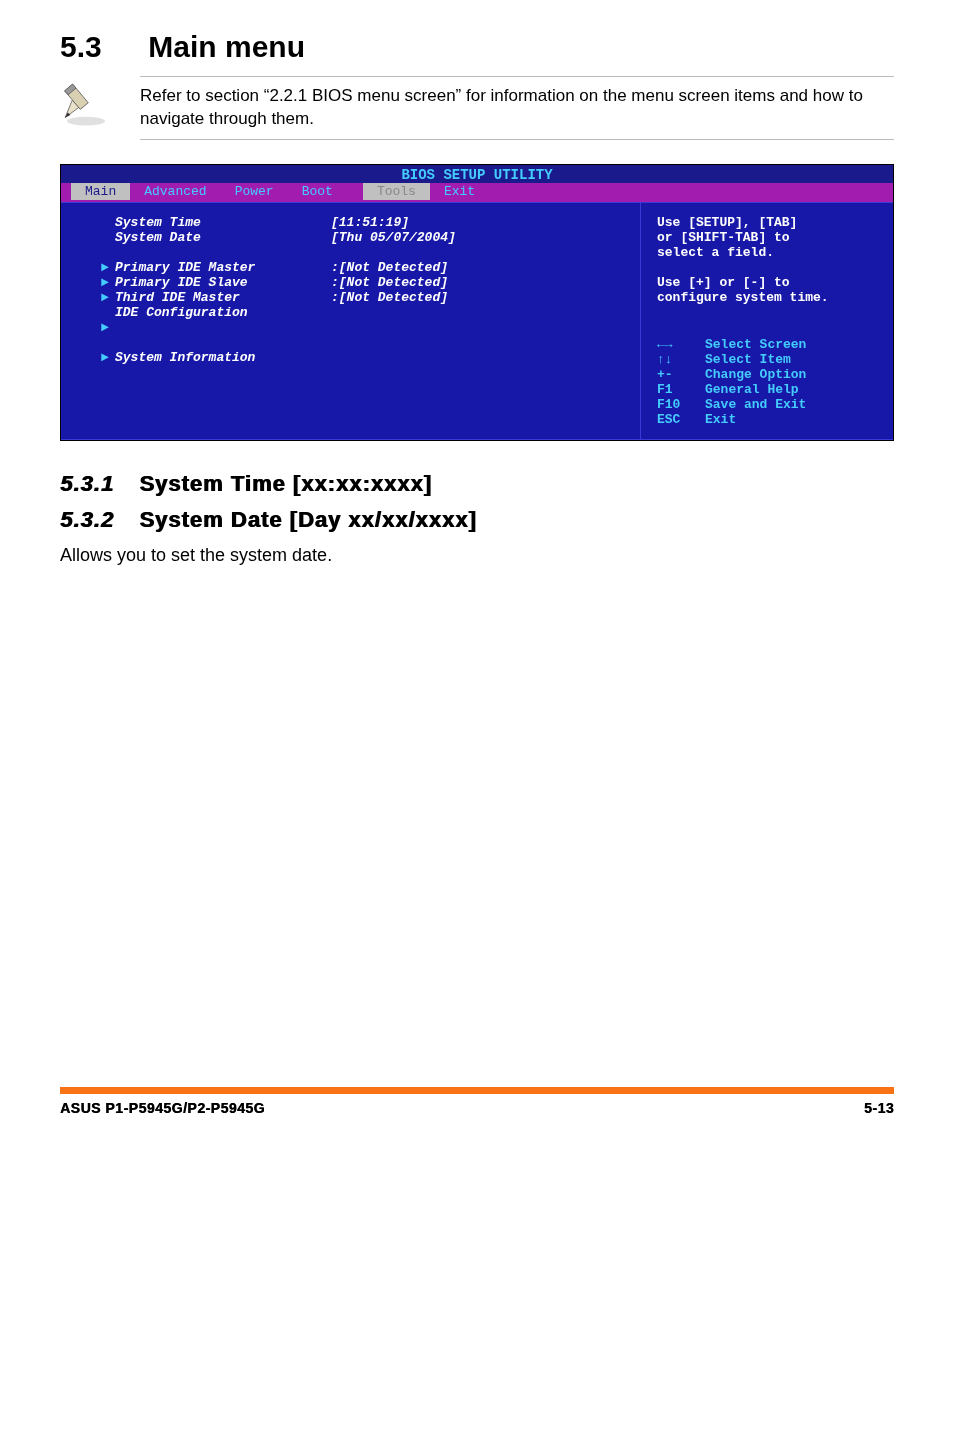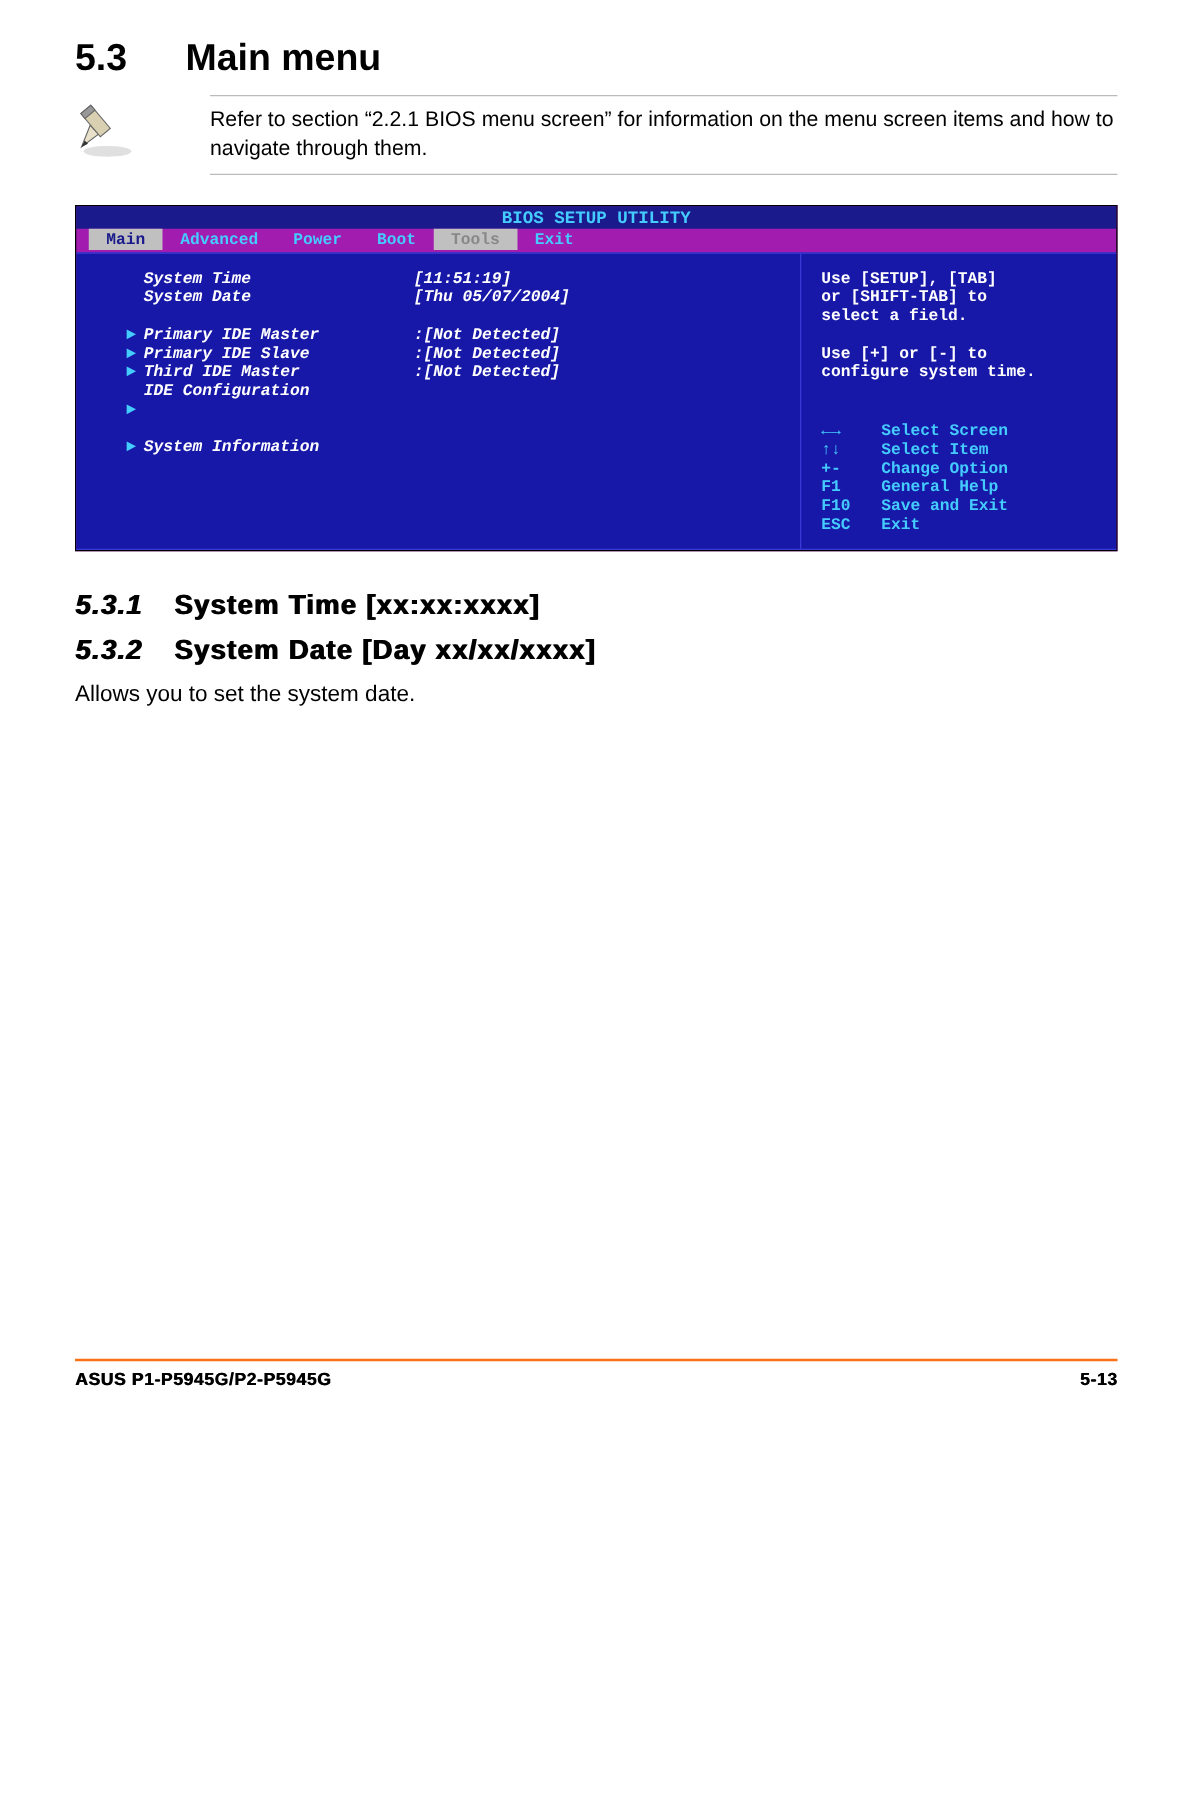--- a/index.html
+++ b/index.html
@@ -34,21 +34,20 @@
     width: 56px;
     flex-shrink: 0;
   }
   .note-text-wrap {
     flex: 1;
     border-top: 1px solid #bbb;
     border-bottom: 1px solid #bbb;
     padding: 8px 0;
     font-size: 17px;
     line-height: 1.35;
-    margin-left: 28px;
   }
   .pencil-svg { width: 52px; height: 52px; }
   
   .bios-box {
     border: 1px solid #000;
     background: #a21caf;
     color: #e4e4e4;
     font-family: "Courier New", monospace;
     font-size: 13px;
     margin: 0 0 30px 0;
@@ -57,26 +56,26 @@
     text-align: center;
     color: #4cf;
     font-weight: bold;
     padding: 2px 0 0 0;
     background: #1a1a8c;
     font-size: 14px;
   }
   .bios-tabs {
     display: flex;
     padding: 0 0 2px 10px;
-    font-weight: bold;
+    font-weight: normal;
     color: #4cf;
   }
   .bios-tab { padding: 1px 14px; }
   .bios-tab.active { background: #c0c0c0; color: #1a1a8c; }
-  .bios-tab.tools { background: #c0c0c0; color: #888; margin-left: 0; }
+  .bios-tab.tools { background: #c0c0c0; color: #888; margin-left: 16px; }
   .bios-body {
     background: #1818a8;
     display: flex;
     border-top: 1px solid #3a3ad8;
     border-bottom: 1px solid #3a3ad8;
   }
   .bios-body-left {
     flex: 1;
     padding: 12px 16px 20px 40px;
     border-right: 1px solid #3a3ad8;
@@ -105,21 +104,21 @@
   h2.subsec-title {
     font-family: Verdana, Arial, sans-serif;
     font-size: 22px;
     font-weight: bold;
     margin: 0 0 10px 0;
     letter-spacing: 1px;
     text-shadow: 1px 0 0 #000;
   }
   .subsec-num { display: inline-block; width: 72px; font-style: italic; }
   .footer {
-    border-top: 2px solid #f97316;
+    border-top: 7px solid #f97316;
     padding-top: 6px;
     margin-top: 520px;
     display: flex;
     justify-content: space-between;
     font-family: Verdana, Arial, sans-serif;
     font-size: 14px;
     font-weight: bold;
     letter-spacing: 0.5px;
     text-shadow: 0.5px 0 0 #000;
   }

